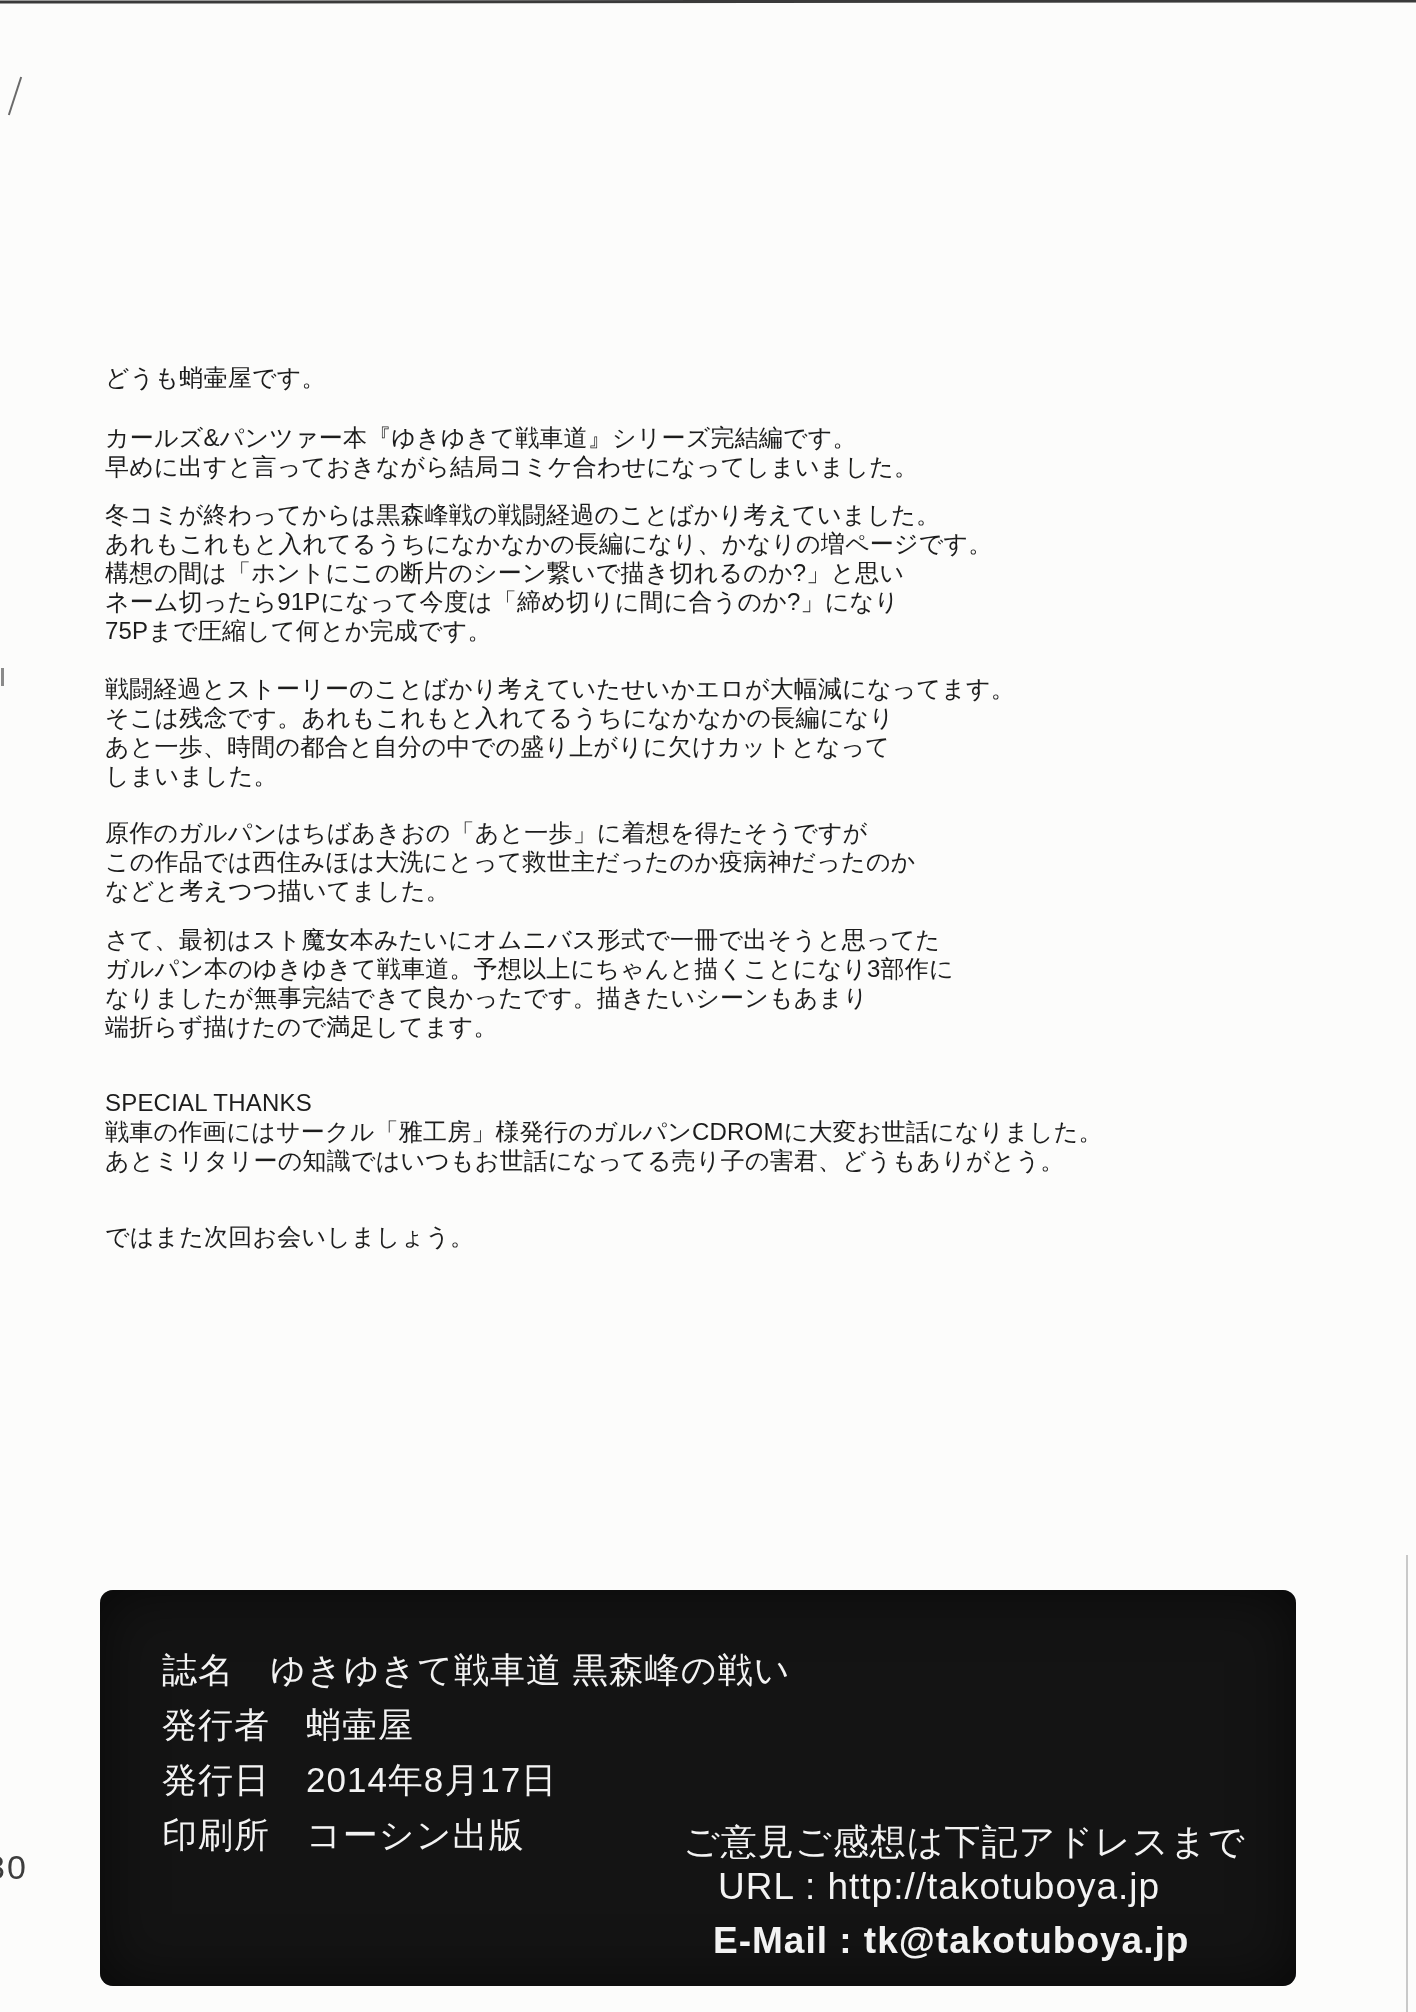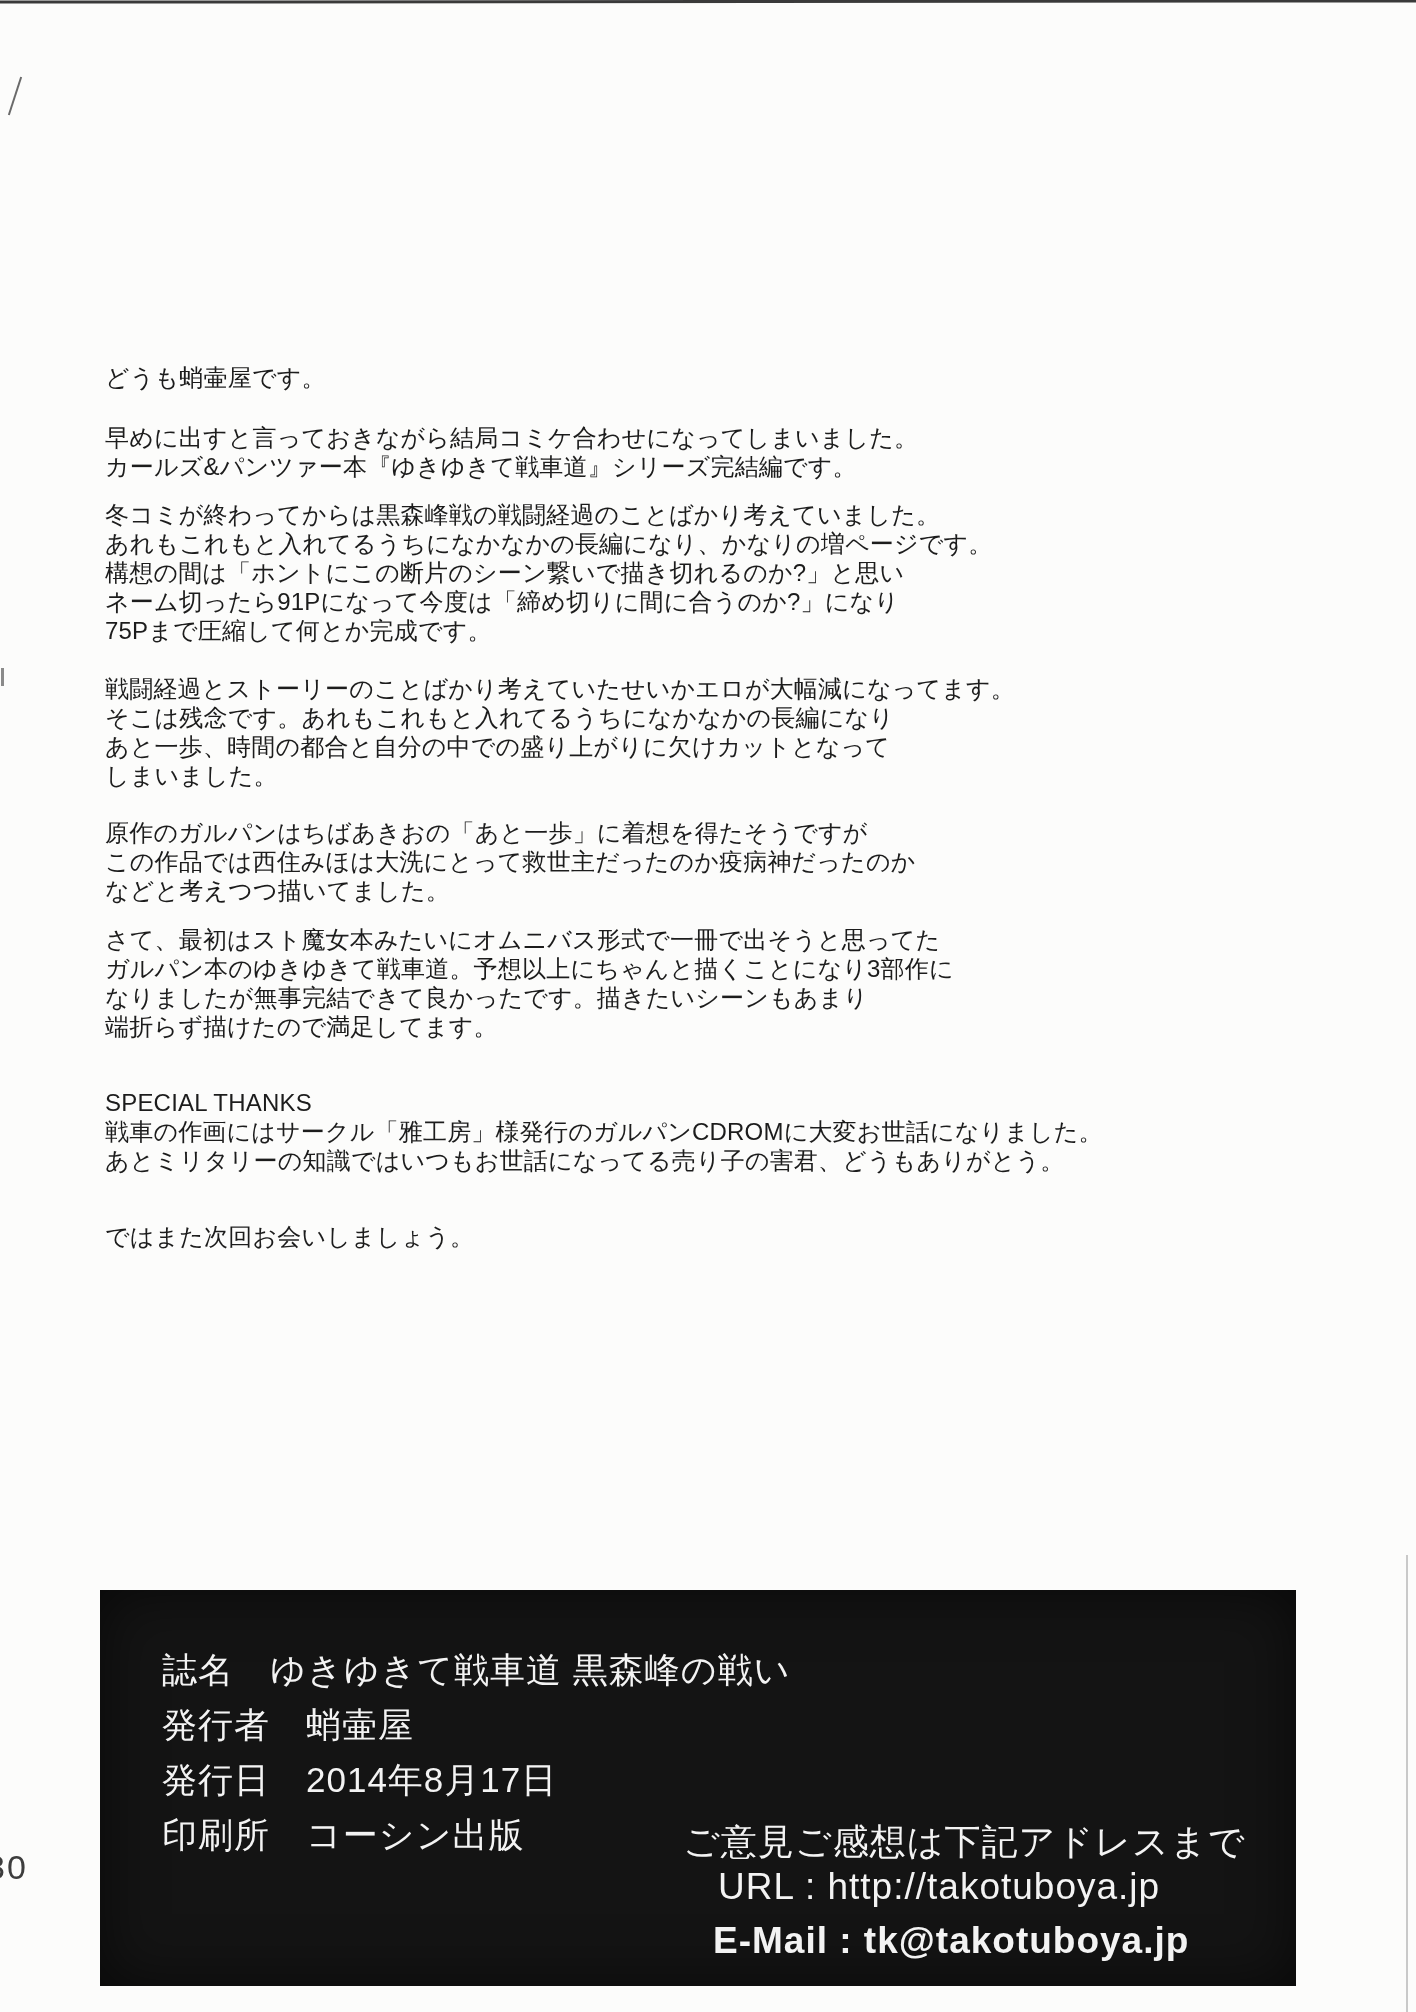--- a/index.html
+++ b/index.html
@@ -48,20 +48,21 @@
     letter-spacing: 0.2px;
     color: #1c1c1c;
   }
   
   .colophon-box {
     position: absolute; left: 100px; top: 1590px;
     width: 1196px; height: 396px;
     background: #141414;
     box-shadow: inset 0 0 60px rgba(0,0,0,0.6);
     color: #f3f3f3;
+    border-radius: 13px;
   }
   .colophon-lines {
     position: absolute; left: 62px; top: 52px;
     font-size: 35px; line-height: 55px;
     white-space: pre;
     letter-spacing: 1px;
   }
   .contact-note {
     position: absolute; left: 583px; top: 228px;
     font-size: 36px; letter-spacing: 1px;
@@ -82,21 +83,21 @@
 </head>
 <body>
 
 <div class="edge-top"></div>
 <div class="mark-slash"></div>
 <div class="mark-left"></div>
 <div class="edge-right"></div>
 <div class="page-number">30</div>
 
 <div class="para" style="top:363px"><div>どうも蛸壷屋です。</div></div>
-<div class="para" style="top:423px"><div>早めに出すと言っておきながら結局コミケ合わせになってしまいました。</div><div>カールズ&amp;パンツァー本『ゆきゆきて戦車道』シリーズ完結編です。</div></div>
+<div class="para" style="top:423px"><div>カールズ&amp;パンツァー本『ゆきゆきて戦車道』シリーズ完結編です。</div><div>早めに出すと言っておきながら結局コミケ合わせになってしまいました。</div></div>
 <div class="para" style="top:500px"><div>冬コミが終わってからは黒森峰戦の戦闘経過のことばかり考えていました。</div><div>あれもこれもと入れてるうちになかなかの長編になり、かなりの増ページです。</div><div>構想の間は「ホントにこの断片のシーン繋いで描き切れるのか?」と思い</div><div>ネーム切ったら91Pになって今度は「締め切りに間に合うのか?」になり</div><div>75Pまで圧縮して何とか完成です。</div></div>
 <div class="para" style="top:674px"><div>戦闘経過とストーリーのことばかり考えていたせいかエロが大幅減になってます。</div><div>そこは残念です。あれもこれもと入れてるうちになかなかの長編になり</div><div>あと一歩、時間の都合と自分の中での盛り上がりに欠けカットとなって</div><div>しまいました。</div></div>
 <div class="para" style="top:818px"><div>原作のガルパンはちばあきおの「あと一歩」に着想を得たそうですが</div><div>この作品では西住みほは大洗にとって救世主だったのか疫病神だったのか</div><div>などと考えつつ描いてました。</div></div>
 <div class="para" style="top:925px"><div>さて、最初はスト魔女本みたいにオムニバス形式で一冊で出そうと思ってた</div><div>ガルパン本のゆきゆきて戦車道。予想以上にちゃんと描くことになり3部作に</div><div>なりましたが無事完結できて良かったです。描きたいシーンもあまり</div><div>端折らず描けたので満足してます。</div></div>
 <div class="para" style="top:1088px"><div>SPECIAL THANKS</div><div>戦車の作画にはサークル「雅工房」様発行のガルパンCDROMに大変お世話になりました。</div><div>あとミリタリーの知識ではいつもお世話になってる売り子の害君、どうもありがとう。</div></div>
 <div class="para" style="top:1222px"><div>ではまた次回お会いしましょう。</div></div>
 
 <div class="colophon-box">
   <div class="colophon-lines"><div>誌名　ゆきゆきて戦車道 黒森峰の戦い</div><div>発行者　蛸壷屋</div><div>発行日　2014年8月17日</div><div>印刷所　コーシン出版</div></div>
   <div class="contact-note">ご意見ご感想は下記アドレスまで</div>

